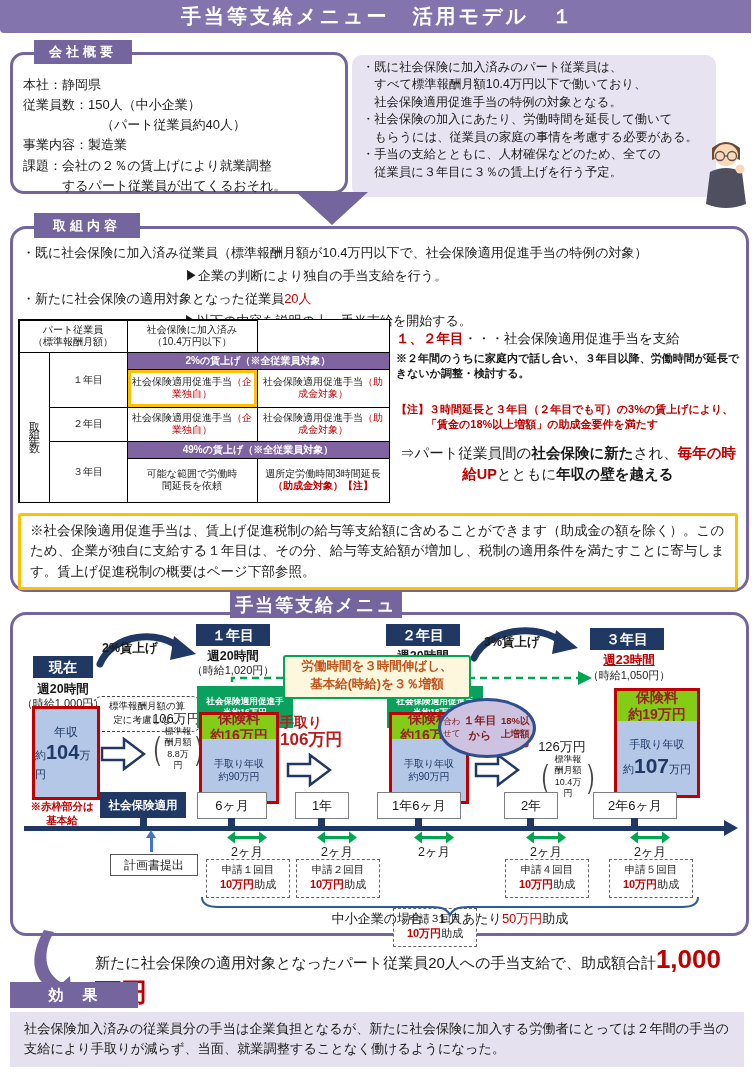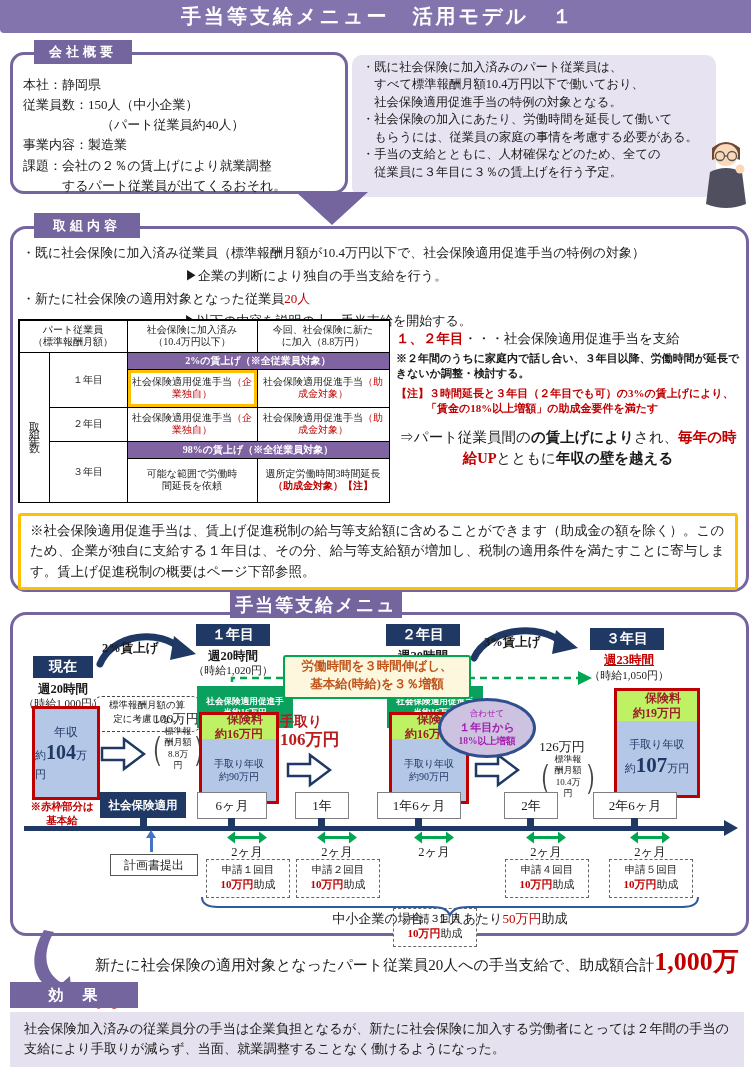--- a/index.html
+++ b/index.html
@@ -1,17 +1,17 @@
 <!DOCTYPE html>
 <html><head>
 <meta charset="utf-8">
 <style>
   html,body{margin:0;padding:0;background:#fff}
   #page{position:relative;width:751px;height:1085px;background:#fff;overflow:hidden;
-        font-family:Liberation Serif, serif;color:#1a1a1a}
+        font-family:Liberation Sans, sans-serif;color:#1a1a1a}
   .abs{position:absolute}
   .c{text-align:center}
   .pre{white-space:pre-line}
   .red{color:#c00000}
   .bold{font-weight:bold}
   .navy-box{background:#1f3864;color:#fff;font-weight:bold;text-align:center}
   .plabel{background:#74659f;color:#fff;font-weight:bold;text-align:center;letter-spacing:4px}
   .round-box{background:#fff;border:3px solid #74659f;border-radius:16px}
   .lpanel{background:#e7e3f1;border-radius:10px}
   
@@ -20,39 +20,39 @@
   
   #tbl{display:grid;grid-template-columns:30px 78px 130px 132px;grid-template-rows:32px 17px 38px 34px 17px 44px;
        font-size:10px;line-height:1.2;border:1px solid #000;background:#fff}
   .tc{border:1px solid #000;display:flex;align-items:center;justify-content:center;text-align:center;padding:1px;margin:-0.5px}
   .tbanner{background:#8064a2;color:#fff;font-weight:bold}
   .hl{box-shadow:inset 0 0 0 3px #ffc000}
   .vside{writing-mode:vertical-lr;letter-spacing:7px;font-size:11px}
   
   .stagehours{font-weight:bold;font-size:12.5px;text-align:center}
   .stagewage{font-size:11px;text-align:center}
-  .pinkbox{background:#bef264;color:#9c1f28;font-weight:bold;font-size:12px;line-height:1.25;
-           display:flex;align-items:center;justify-content:center;text-align:right;white-space:pre-line}
+  .pinkbox{background:#84cc16;color:#9c1f28;font-weight:bold;font-size:14px;line-height:1.25;
+           display:flex;align-items:center;justify-content:center;text-align:center;white-space:pre-line}
   .bluebox{background:#b4c7e7;color:#1f3864;font-size:10px;line-height:1.3;
            display:flex;align-items:center;justify-content:center;text-align:center;white-space:pre-line}
   .redframe{border:3.5px solid #c00000}
   .greencap{background:#0aa15f;color:#fff;font-weight:bold;font-size:8.6px;line-height:1.25;
             display:flex;align-items:center;justify-content:center;text-align:center;padding:8px}
   .takehome{color:#b91c1c;font-weight:bold;line-height:1.15}
   .bracket{display:flex;align-items:center;justify-content:center}
   .bracket .paren{font-size:26px;color:#444;transform:scaleY(1.35);font-weight:normal}
   .bracket .btxt{font-size:9px;line-height:1.25;text-align:center;white-space:pre-line}
   .periodbox{border:1px solid #7f7f7f;background:#fff;text-align:center;font-size:13px;line-height:25px;height:25px}
   .tick{width:7px;height:9px;background:#1f3864}
   .appbox{border:1.5px dashed #666;background:#fff;text-align:center;padding-top:3px}
   .appbox .t1{font-size:10.5px}
   .appbox .t2{font-size:11px}
   .gaplabel{font-size:12.5px;text-align:center}
-  .ebubble{border:3px solid #2f4f8f;background:#cdc2e0;border-radius:50%;color:#a21caf;
-           display:flex;flex-direction:column;align-items:center;justify-content:center;text-align:center}
+  .ebubble{border:3px solid #2f4f8f;background:#cdc2e0;border-radius:50%;color:#7f1d1d;
+           display:flex;flex-direction:row;align-items:center;justify-content:center;text-align:center}
 </style>
 </head>
 <body>
 
 <div id="page">
 
   <div id="banner" class="abs">手当等支給メニュー　活用モデル　１</div>
 
   <div class="abs plabel" style="left:34px;top:40px;width:98px;height:24px;font-size:13px;line-height:24px;z-index:3">会社概要</div>
   <div class="abs round-box" style="left:10px;top:52px;width:332px;height:136px;border-radius:14px;z-index:2">
@@ -98,53 +98,51 @@
   <div class="abs" style="left:22px;top:290px;font-size:13px">
     <span>・新たに社会保険の適用対象となった従業員</span><span class="red">20人</span>
   </div>
   <div class="abs" style="left:184px;top:312px;font-size:13px">▶以下の内容を説明の上、手当支給を開始する。</div>
 
   <div id="tbl" class="abs" style="left:18px;top:319px;width:370px">
     <div class="tc pre" style="grid-column:1/3;grid-row:1">パート従業員
 （標準報酬月額）</div>
     <div class="tc pre" style="grid-column:3;grid-row:1">社会保険に加入済み
 （10.4万円以下）</div>
-    <div class="tc pre" style="grid-column:4;grid-row:1">今回、社会保険に新た
-に加入（8.8万円）</div>
     <div class="tc vside" style="grid-column:1;grid-row:2/7">取組年数</div>
     <div class="tc" style="grid-column:2;grid-row:2/4">１年目</div>
     <div class="tc tbanner" style="grid-column:3/5;grid-row:2">2%の賃上げ（※全従業員対象）</div>
     <div class="tc hl" style="grid-column:3;grid-row:3">
       <span><span>社会保険適用促進手当</span><span class="red">（企業独自）</span></span>
     </div>
     <div class="tc" style="grid-column:4;grid-row:3">
       <span><span>社会保険適用促進手当</span><span class="red">（助成金対象）</span></span>
     </div>
     <div class="tc" style="grid-column:2;grid-row:4">２年目</div>
     <div class="tc" style="grid-column:3;grid-row:4">
       <span><span>社会保険適用促進手当</span><span class="red">（企業独自）</span></span>
     </div>
     <div class="tc" style="grid-column:4;grid-row:4">
       <span><span>社会保険適用促進手当</span><span class="red">（助成金対象）</span></span>
     </div>
     <div class="tc" style="grid-column:2;grid-row:5/7">３年目</div>
-    <div class="tc tbanner" style="grid-column:3/5;grid-row:5">98%の賃上げ（※全従業員対象）</div>
+    <div class="tc tbanner" style="grid-column:3/5;grid-row:5">49%の賃上げ（※全従業員対象）</div>
     <div class="tc pre" style="grid-column:3;grid-row:6">可能な範囲で労働時
 間延長を依頼</div>
     <div class="tc" style="grid-column:4;grid-row:6">
       <span><span>週所定労働時間3時間延長</span><span class="red bold">（助成金対象）【注】</span></span>
     </div>
   </div>
 
   <div class="abs" style="left:396px;top:330px;width:344px">
     <div style="font-size:13.5px"><span class="red bold">１、２年目</span><span>・・・社会保険適用促進手当を支給</span></div>
     <div class="bold" style="font-size:11px;margin-top:3px;line-height:1.4">※２年間のうちに家庭内で話し合い、３年目以降、労働時間が延長できないか調整・検討する。</div>
-    <div class="red bold" style="font-size:11px;margin-top:4px;line-height:1.4;padding-left:30px;text-indent:-30px">【注】３時間延長と３年目（２年目でも可）の3%の賃上げにより、「賃金の18%以上増額」の助成金要件を満たす</div>
+    <div class="red bold" style="font-size:11px;margin-top:20px;line-height:1.4;padding-left:30px;text-indent:-30px">【注】３時間延長と３年目（２年目でも可）の3%の賃上げにより、「賃金の18%以上増額」の助成金要件を満たす</div>
     <div style="font-size:14.5px;margin-top:10px;line-height:1.5;text-align:center">
-      <span>⇒パート従業員間の</span><span class="bold">の賃上げにより</span><span>され、</span><span class="red bold">毎年の時給UP</span><span>とともに</span><span class="bold">年収の壁を越える</span>
+      <span>⇒パート従業員間の</span><span class="bold">社会保険に新た</span><span>され、</span><span class="red bold">毎年の時給UP</span><span>とともに</span><span class="bold">年収の壁を越える</span>
     </div>
   </div>
 
   <div class="abs" style="left:18px;top:513px;width:696px;border:3px solid #ffc000;border-radius:3px;padding:5px 9px;font-size:13.5px;line-height:1.5">※社会保険適用促進手当は、賃上げ促進税制の給与等支給額に含めることができます（助成金の額を除く）。このため、企業が独自に支給する１年目は、その分、給与等支給額が増加し、税制の適用条件を満たすことに寄与します。賃上げ促進税制の概要はページ下部参照。</div>
 
   <div class="abs plabel" style="left:230px;top:592px;width:172px;height:26px;font-size:18px;line-height:26px;letter-spacing:2px;z-index:3">手当等支給メニュー</div>
   <div class="abs round-box" style="left:10px;top:612px;width:733px;height:318px"></div>
 
   <svg class="abs" style="left:220px;top:664px" width="380" height="32" viewBox="0 0 380 32">
     <polyline points="12,30 12,14 358,14" fill="none" stroke="#00a650" stroke-width="2.5" stroke-dasharray="7 5"></polyline>

